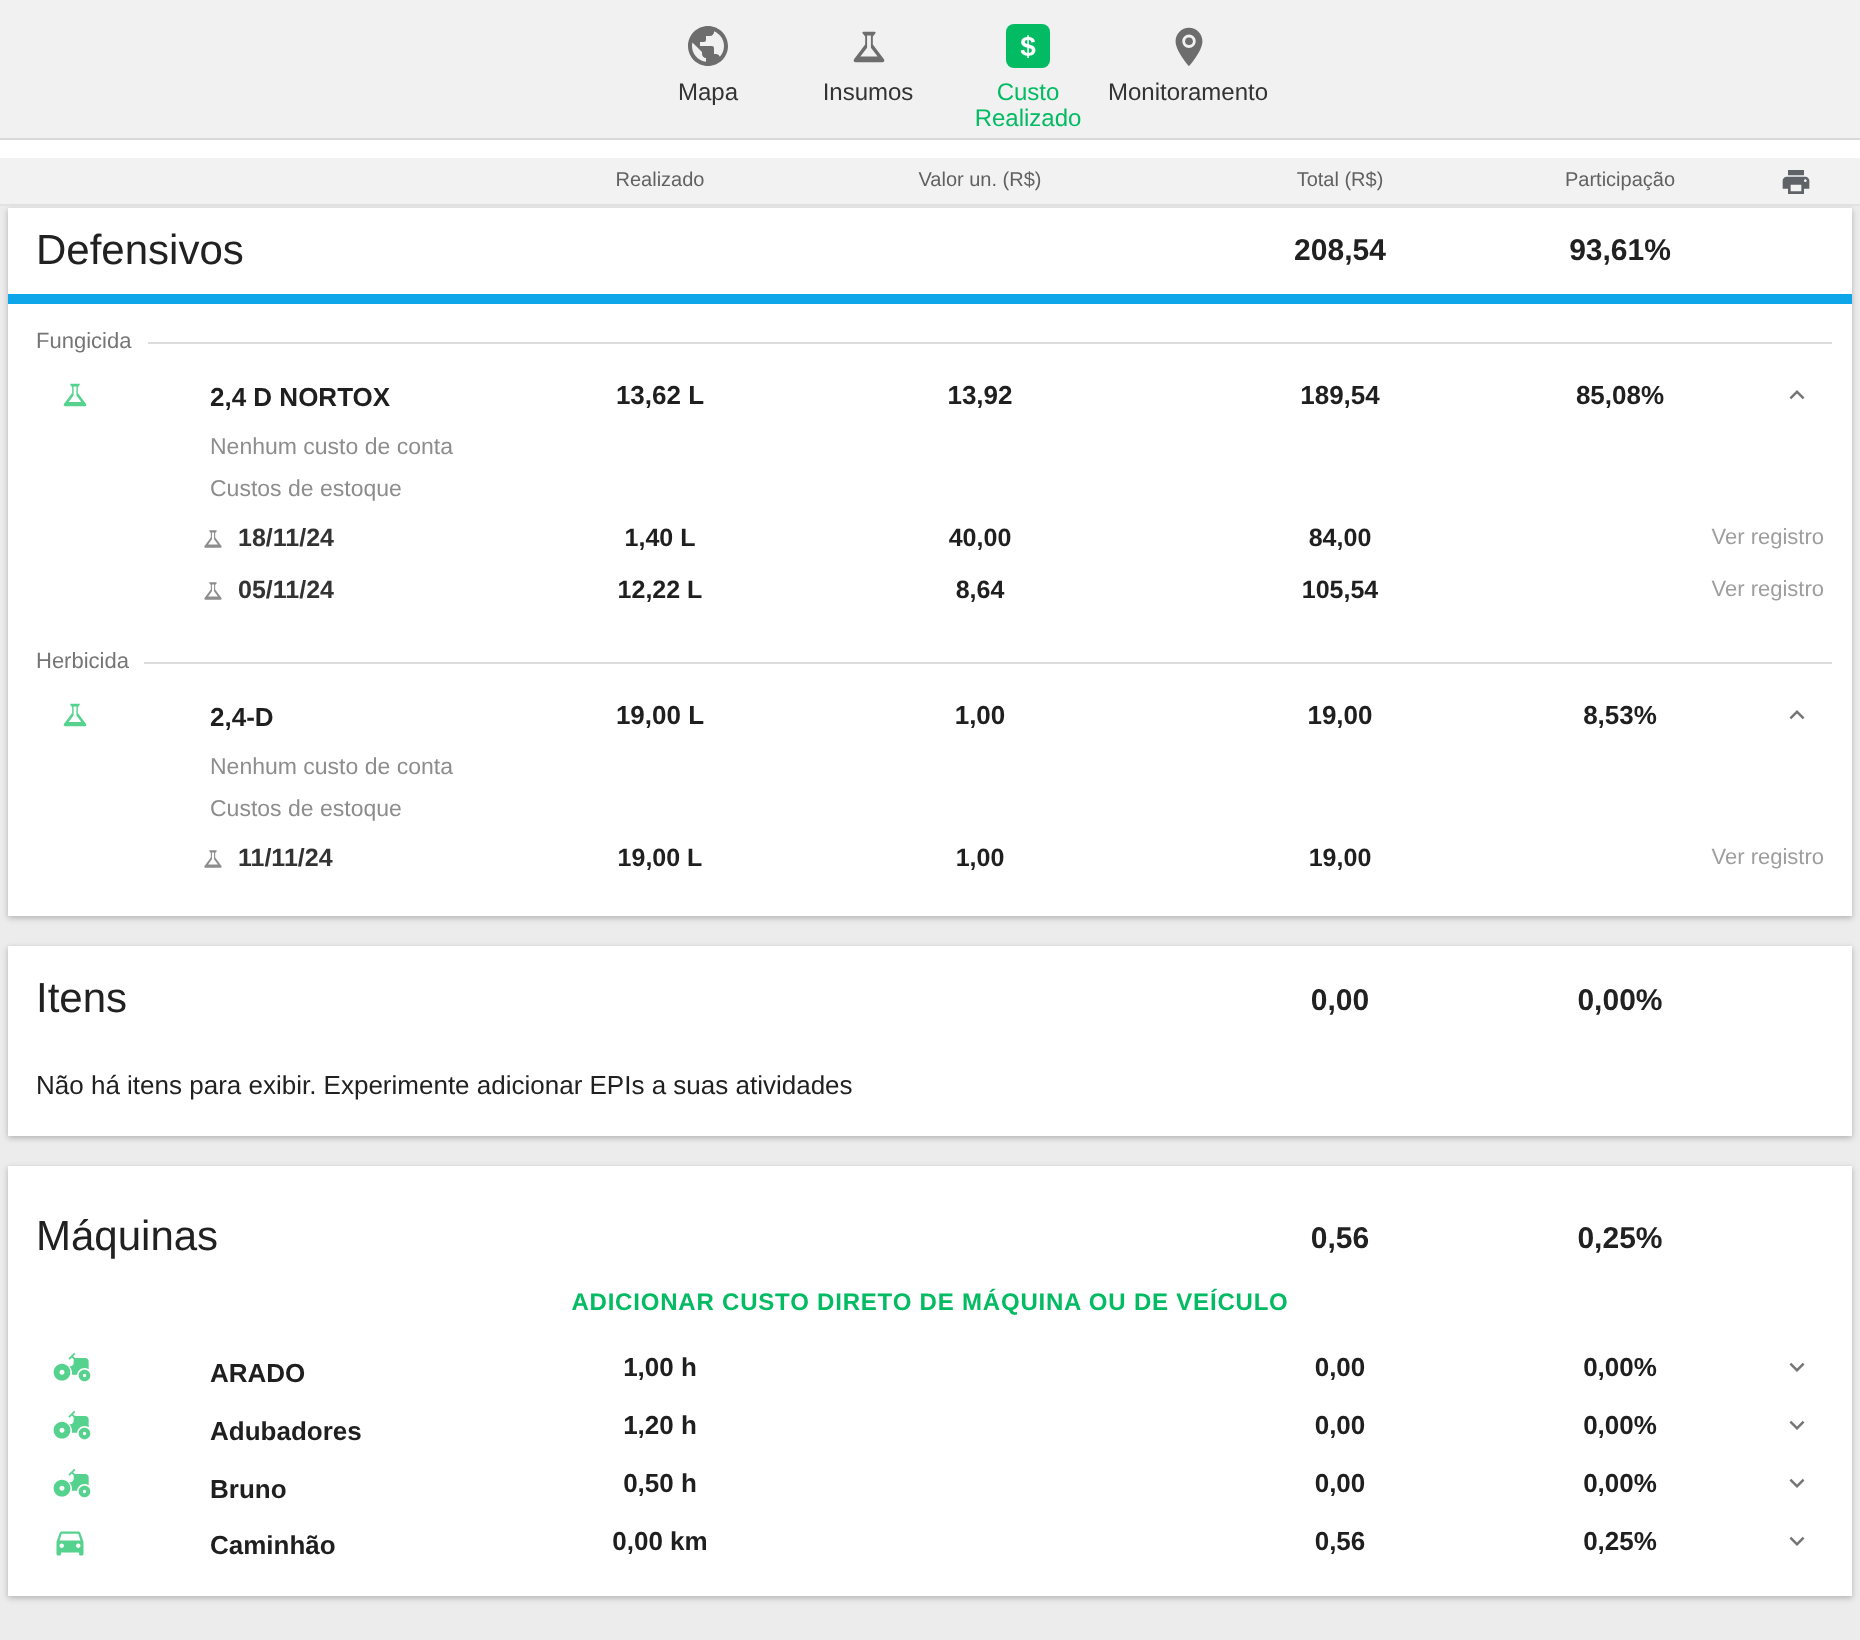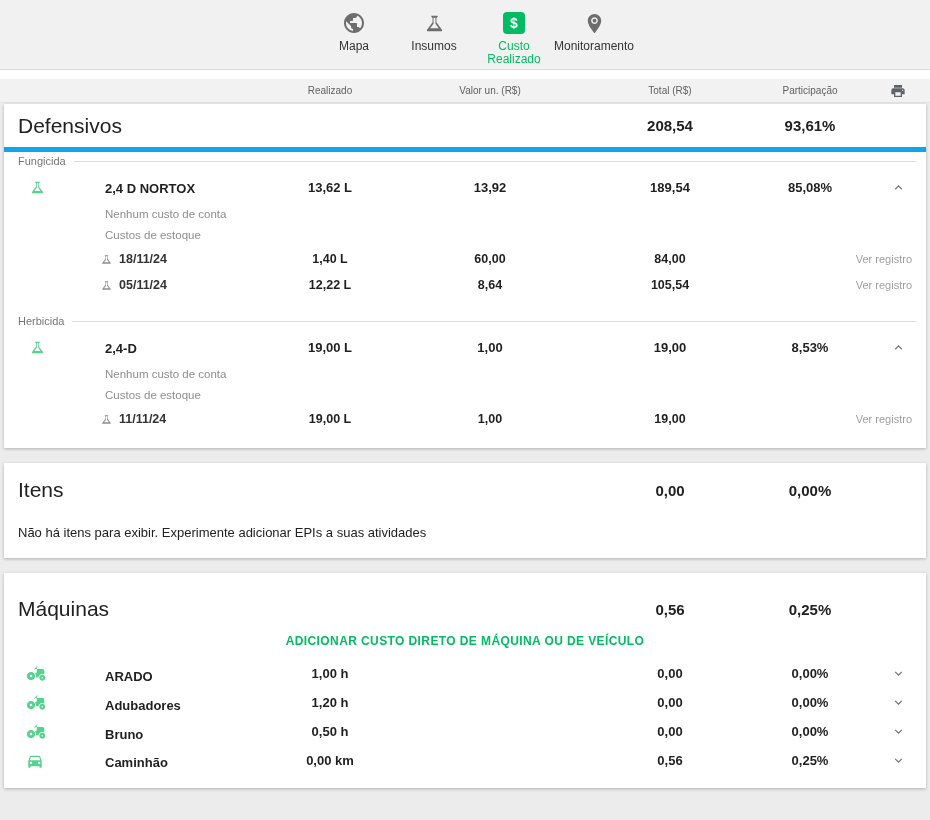--- a/index.html
+++ b/index.html
@@ -33,21 +33,21 @@
   
   .content { padding:1px 4px 0 4px; }
   .card { background:#fff; box-shadow:0 1px 3px rgba(0,0,0,.25); margin-bottom:15px; }
 
   .title-row { height:46px; }
   .title-row.tall { height:48px; }
   .sec-title { grid-column:1/4; font-size:21px; color:#212121; padding-left:14px; }
   .sec-num { font-size:15px; font-weight:bold; text-align:center; }
   .divider { border-bottom:5px solid #0ea5e9; }
 
-  .group-label-row { display:flex; align-items:center; height:18px; padding:0 10px 0 14px; }
+  .group-label-row { display:flex; align-items:center; margin-top:10px; height:18px; padding:0 10px 0 14px; }
   .group-label { font-size:11px; color:#757575; white-space:nowrap; margin-right:8px; }
   .group-line { flex:1; border-top:1px solid #dcdcdc; }
 
   .product-row { height:34px; cursor:pointer; }
   .name-cell { display:flex; align-items:flex-end; padding-left:25px; }
   .name-cell .flask { width:17px; display:flex; }
   .prod-name { margin-left:59px; font-size:13px; font-weight:bold; color:#1f1f1f; }
   .val { font-size:13px; font-weight:bold; color:#1f1f1f; }
 
   .sub-label { height:21px; line-height:21px; padding-left:101px; font-size:11.5px; color:#8d8d8d; }
@@ -173,21 +173,21 @@
     <div class="grid stock-row">
       <div class="stock-name">
         <span class="flask">
           <svg width="13" height="13" viewBox="0 0 24 24" class="gray-flask">
               <path d="M19.8 18.4L14 10.67V6.5l1.35-1.69c.26-.33.03-.81-.39-.81H9.04c-.42 0-.65.48-.39.81L10 6.5v4.17L4.2 18.4c-.49.66-.02 1.6.8 1.6h14c.82 0 1.29-.94.8-1.6zM7.5 17l3.5-4.67V6h2v6.33L16.5 17h-9z"></path>
             </svg>
         </span>
         <span class="stock-date">18/11/24</span>
       </div>
       <div class="val c-center">1,40 L</div>
-      <div class="val c-center">60,00</div>
+      <div class="val c-center">40,00</div>
       <div class="val c-center">84,00</div>
       <div class="ver-registro">Ver registro</div>
     </div>
     <div class="grid stock-row">
       <div class="stock-name">
         <span class="flask">
           <svg width="13" height="13" viewBox="0 0 24 24" class="gray-flask">
               <path d="M19.8 18.4L14 10.67V6.5l1.35-1.69c.26-.33.03-.81-.39-.81H9.04c-.42 0-.65.48-.39.81L10 6.5v4.17L4.2 18.4c-.49.66-.02 1.6.8 1.6h14c.82 0 1.29-.94.8-1.6zM7.5 17l3.5-4.67V6h2v6.33L16.5 17h-9z"></path>
             </svg>
         </span>

